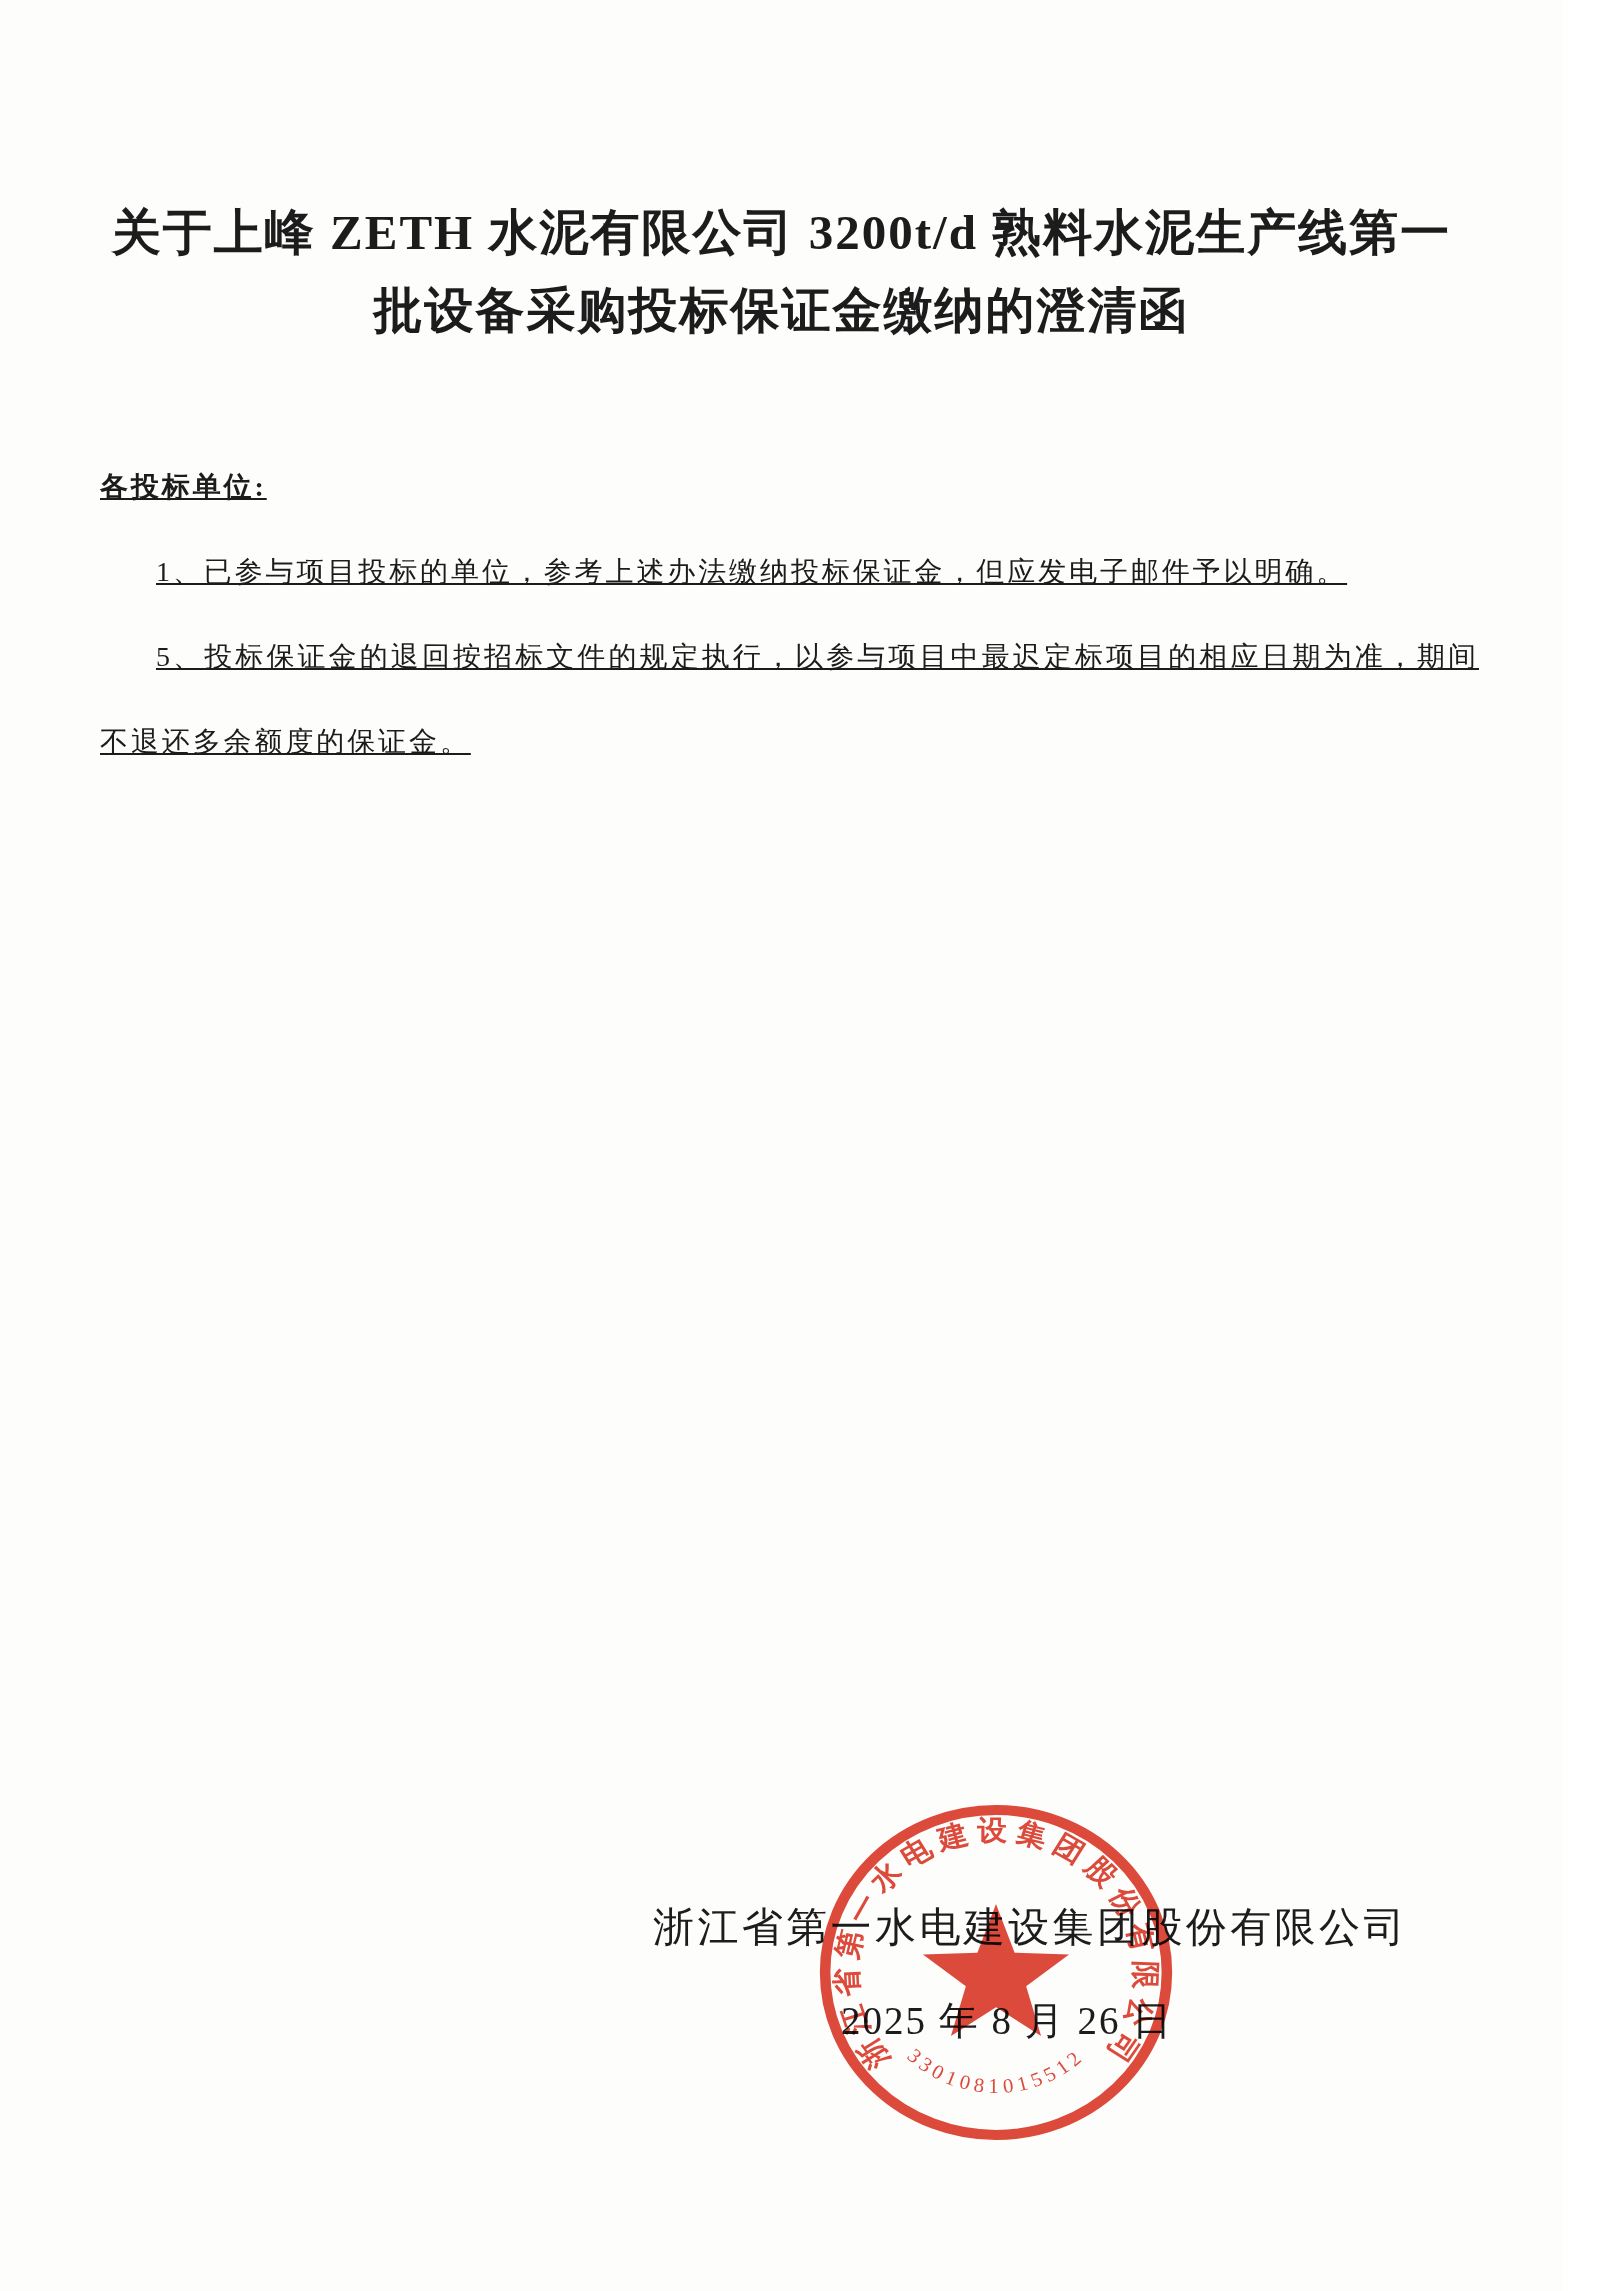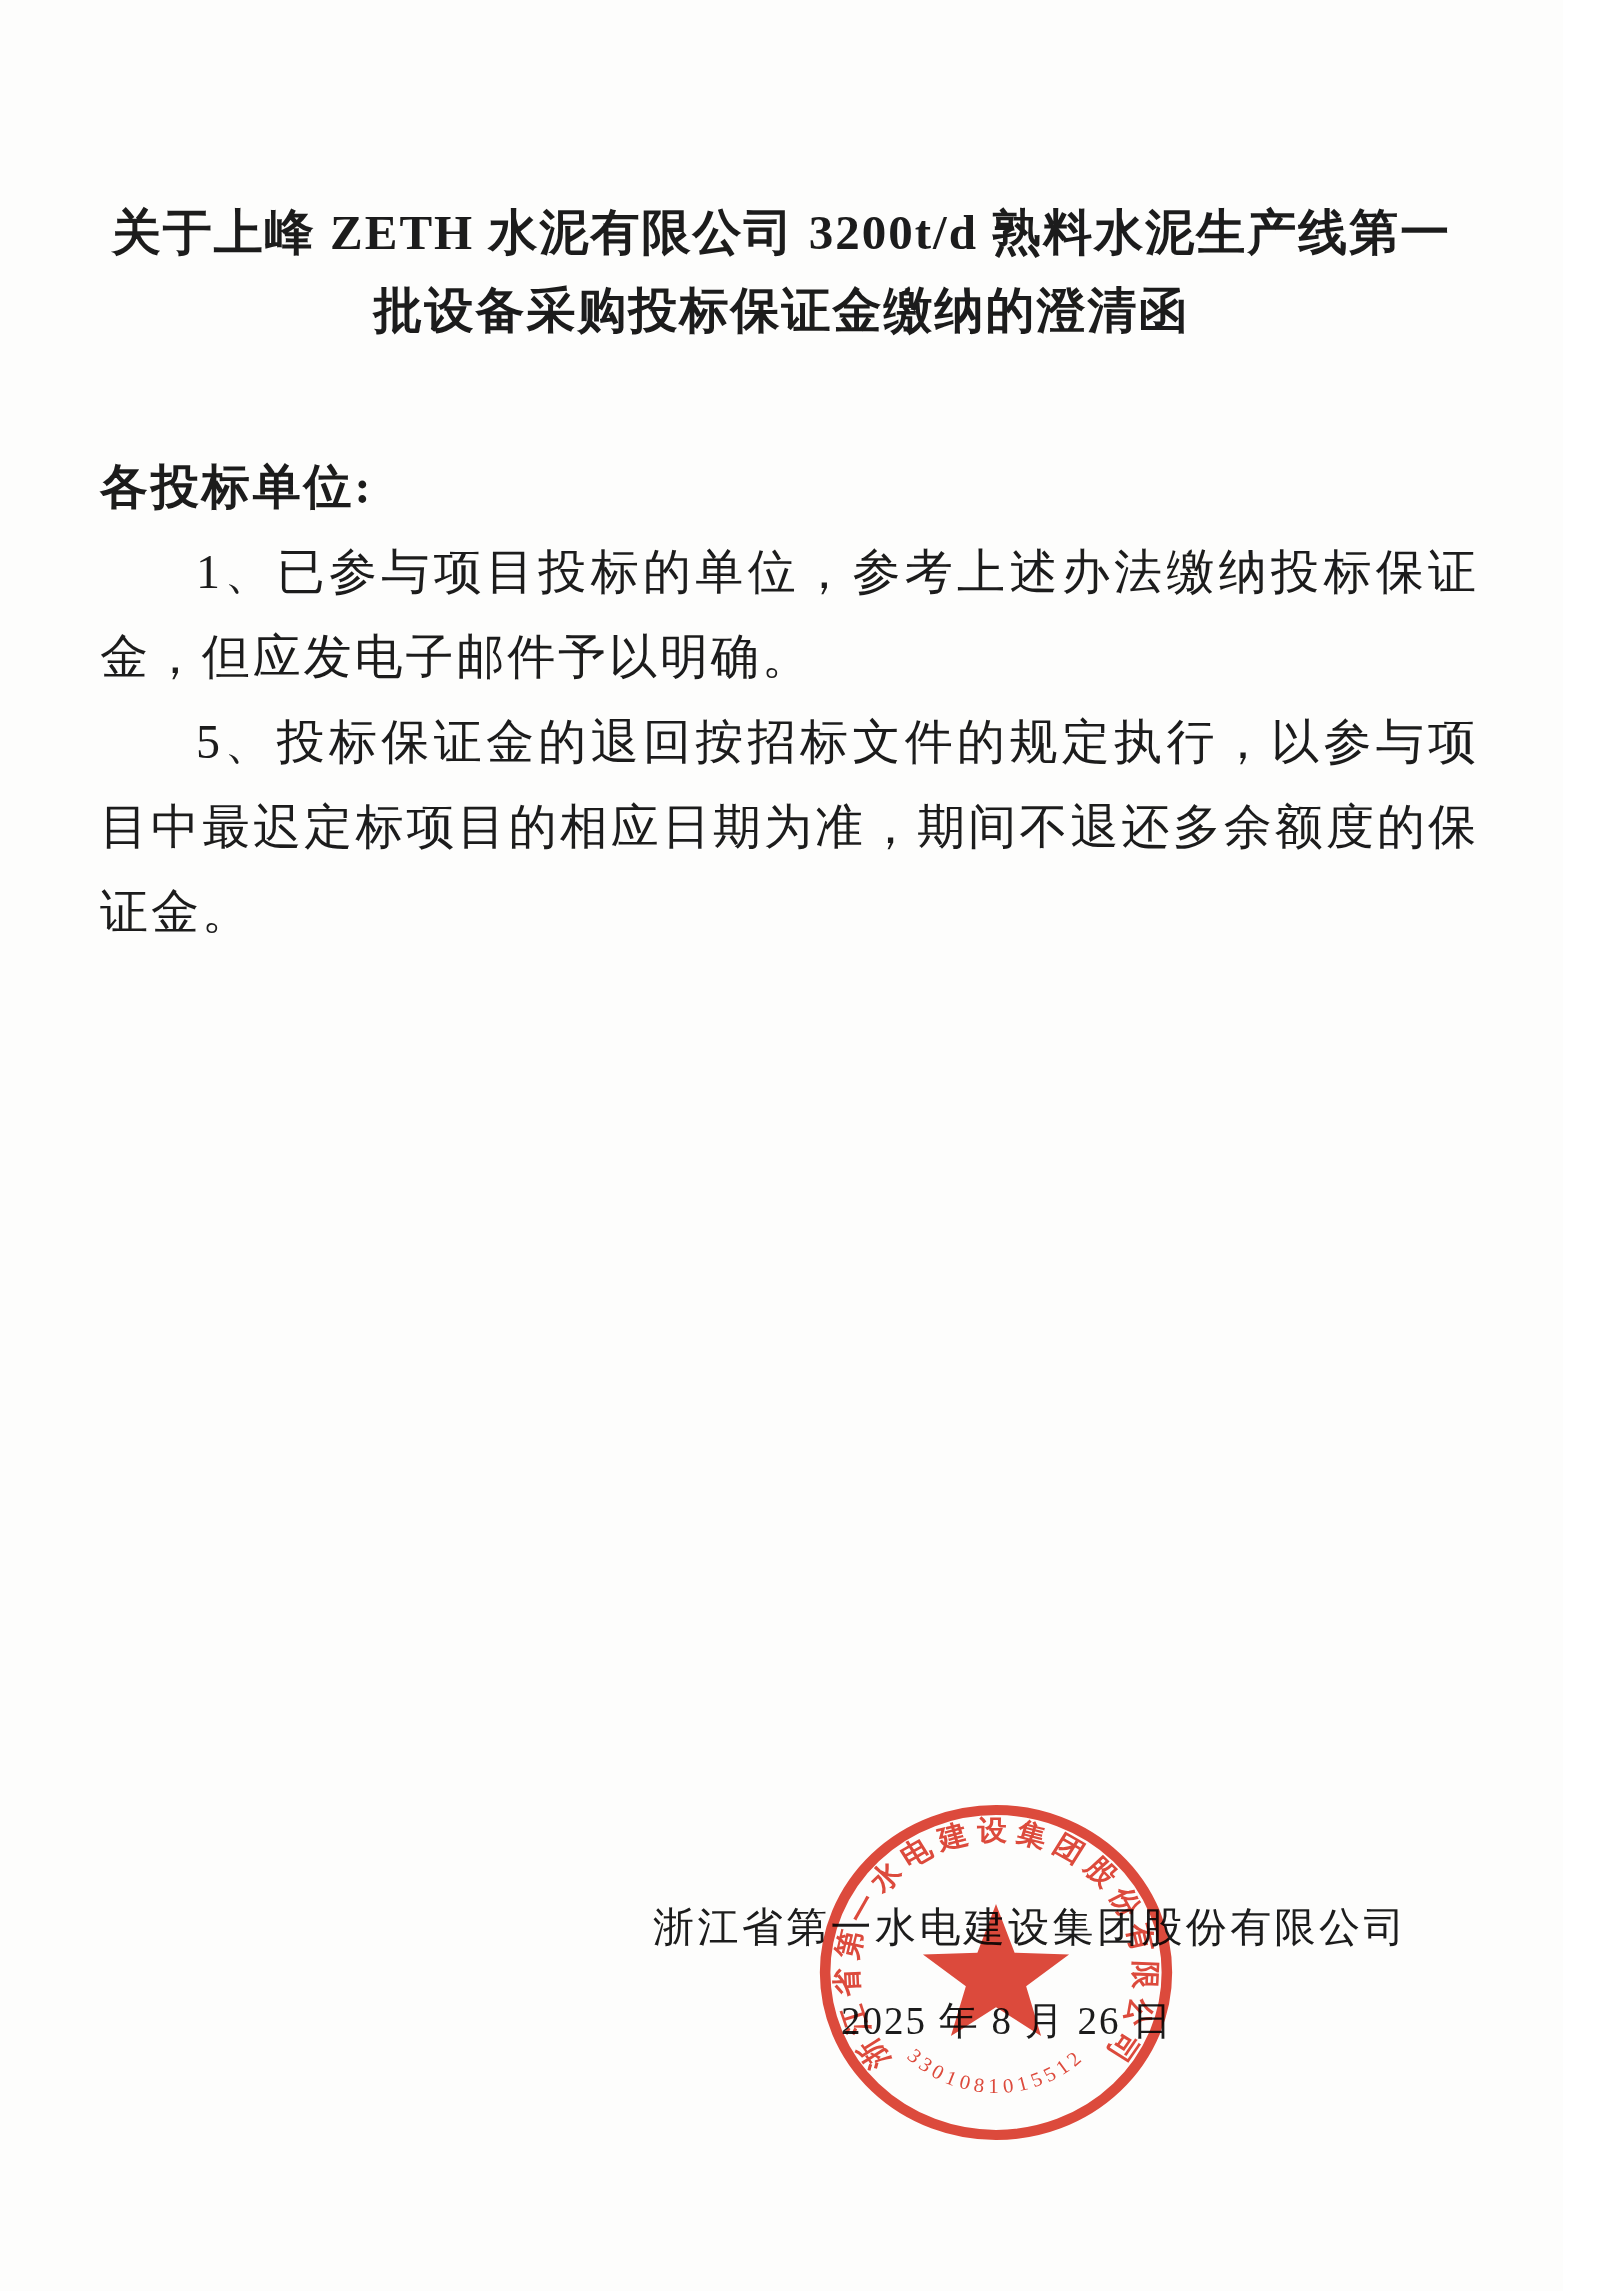--- a/index.html
+++ b/index.html
@@ -17,24 +17,25 @@
     margin: 0;
     padding-top: 194px;
     text-align: center;
     font-size: 49px;
     line-height: 78px;
     font-weight: bold;
     letter-spacing: 2px;
   }
   .body-text {
     margin: 94px 84px 0 100px;
-    font-size: 48px;
+    font-size: 28px;
     line-height: 85px;
     letter-spacing: 2.9px;
     text-align: justify;
+    text-decoration: underline;
   }
   .salutation { font-weight: bold; }
   .para { text-indent: 2em; }
   .signature-company {
     position: absolute;
     top: 1900px;
     left: 653px;
     font-size: 41px;
     letter-spacing: 3.4px;
     white-space: nowrap;

